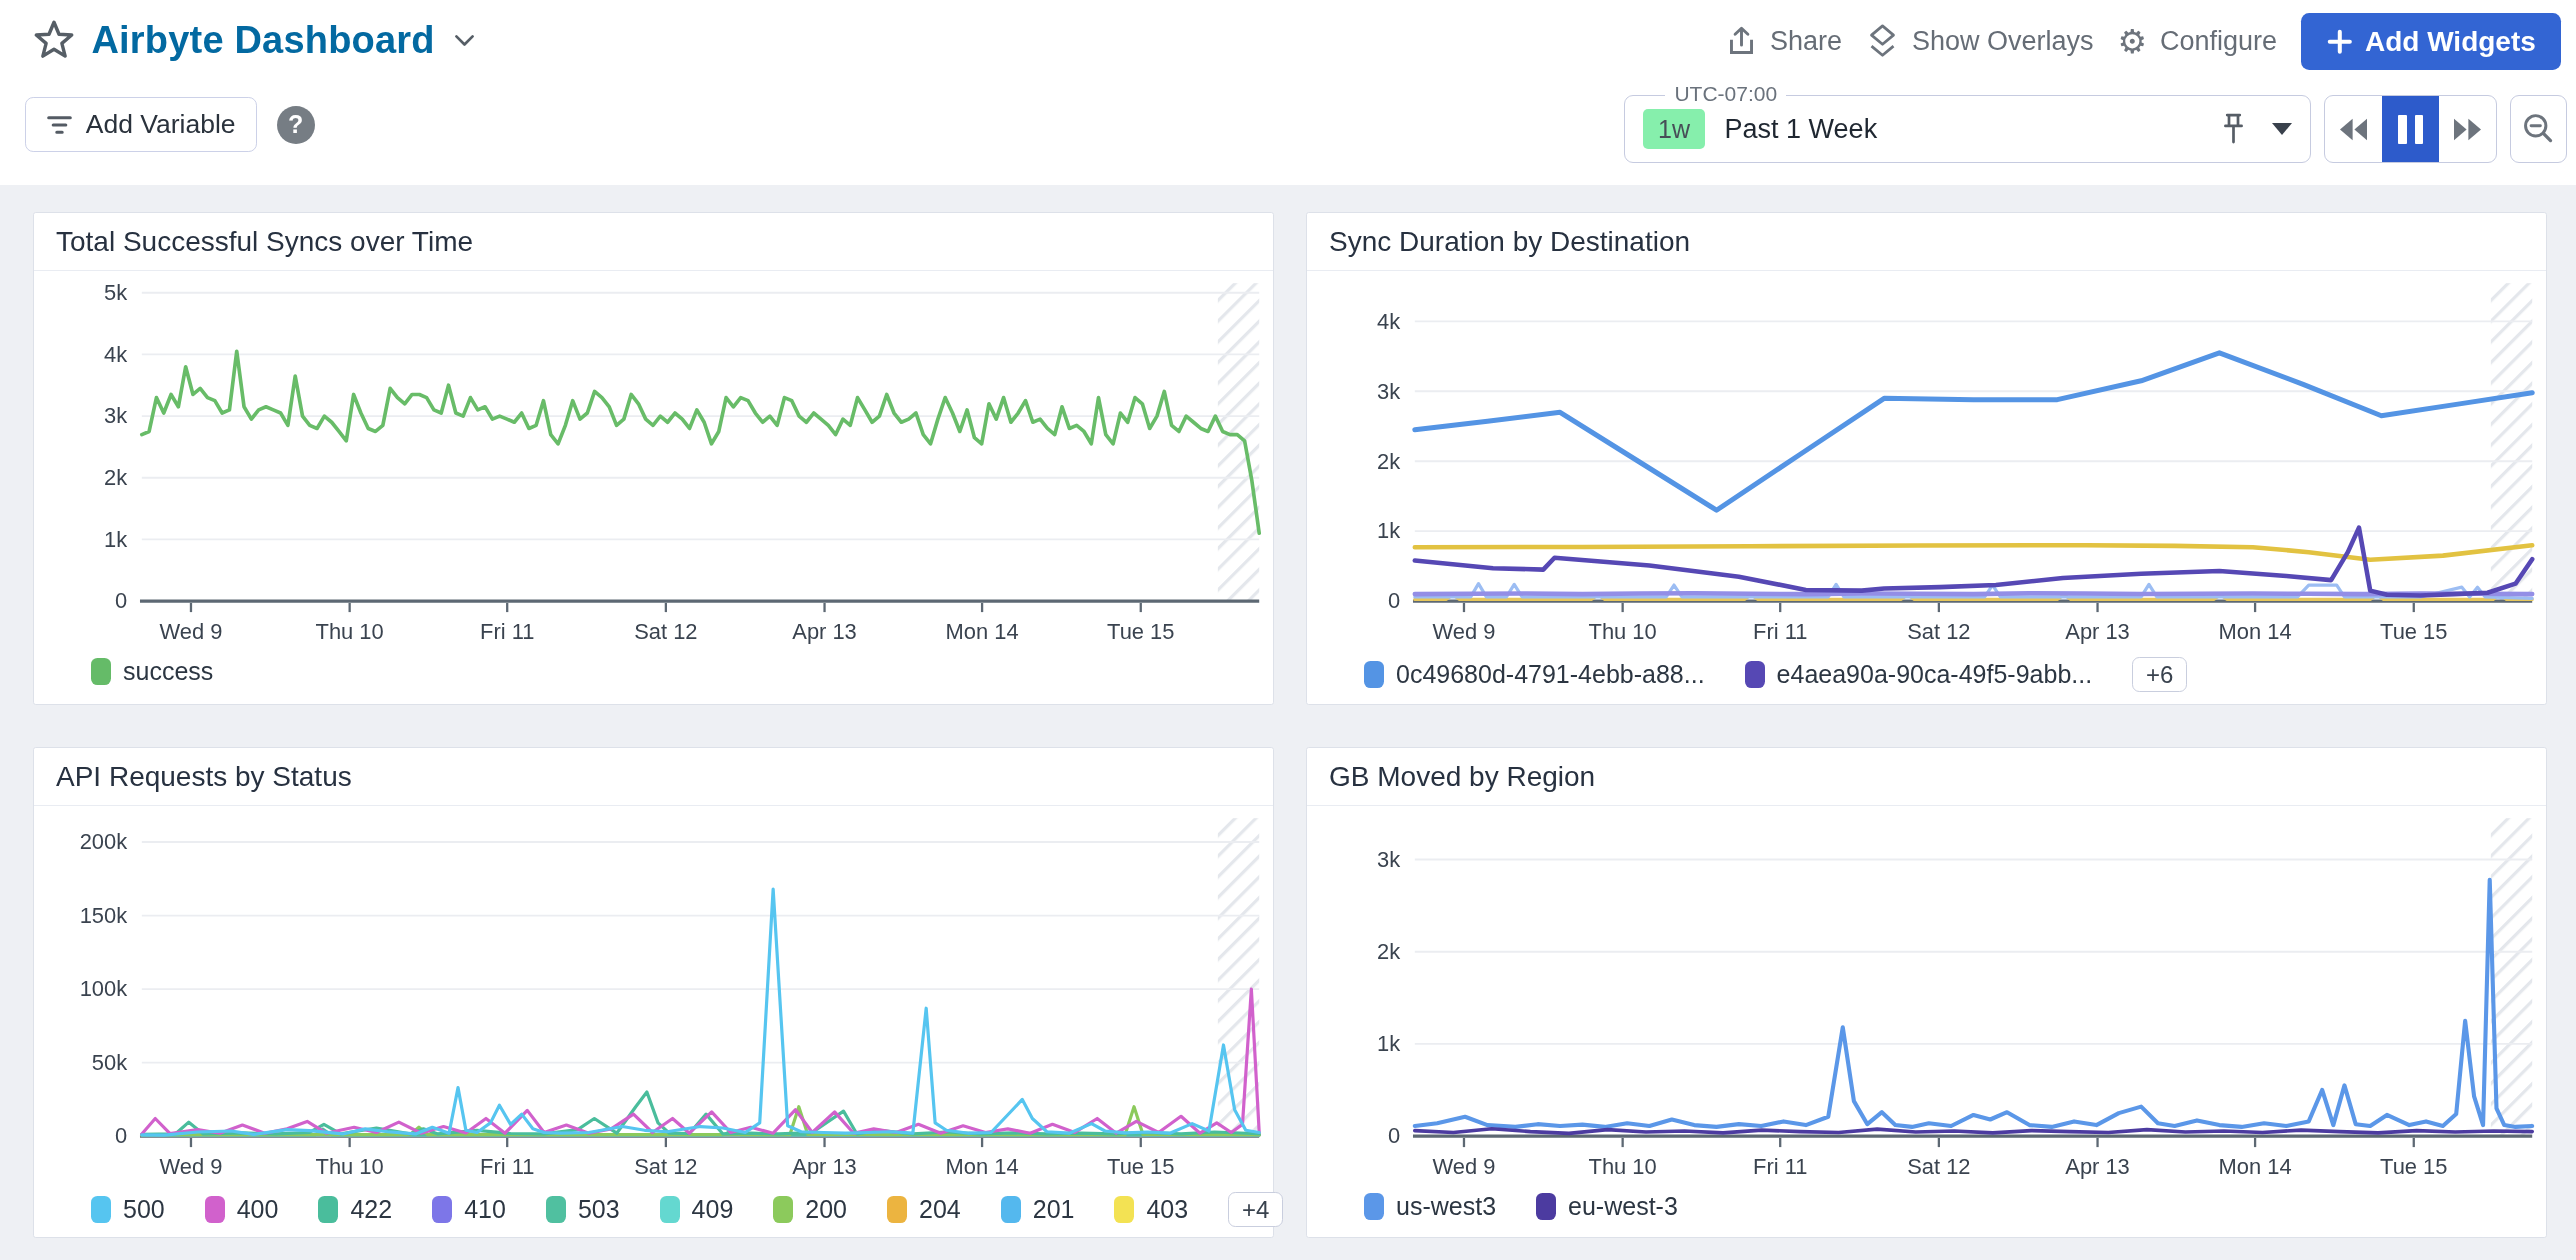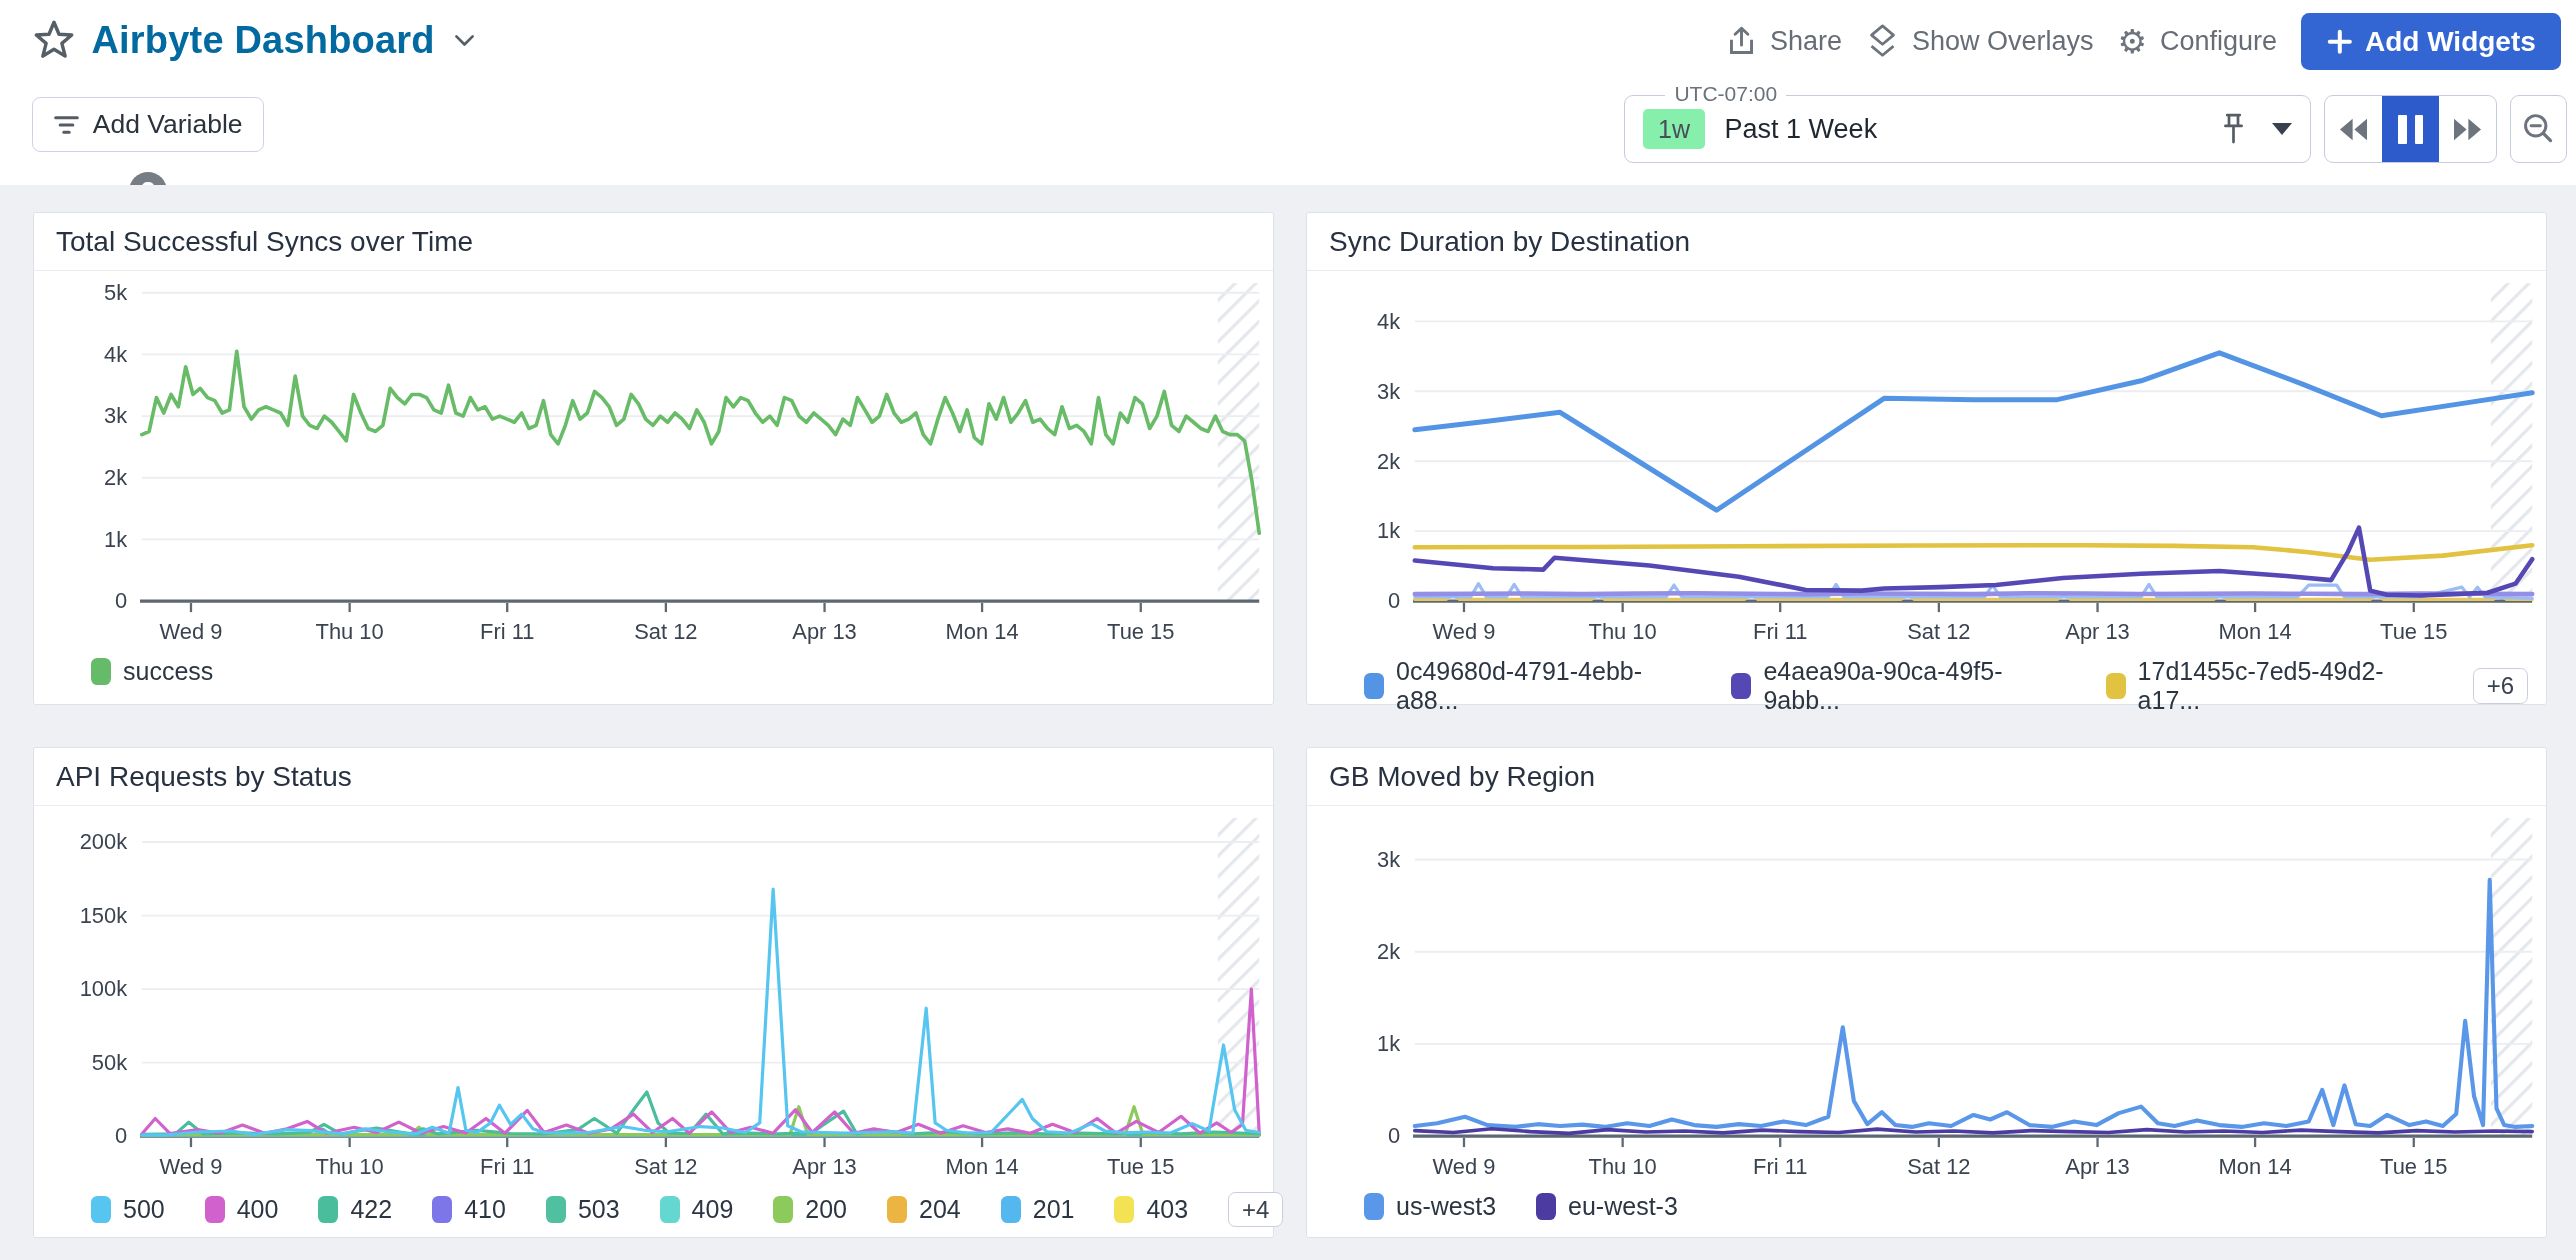--- a/index.html
+++ b/index.html
@@ -9,21 +9,21 @@
   
   .topbar{position:absolute;left:0;top:0;width:2576px;height:185px;background:#ffffff;}
   .title-row{position:absolute;left:33px;top:11px;height:58px;display:flex;align-items:center;gap:16.4px;}
   .star{display:flex;align-items:center;}
   .page-title{font-size:38px;font-weight:600;color:#0369a1;letter-spacing:0.2px;}
   .hdr-actions{position:absolute;right:14.6px;top:12.8px;height:58px;display:flex;align-items:center;gap:24px;}
   .hdr-act{display:flex;align-items:center;gap:12.8px;color:#666d76;font-size:27px;cursor:pointer;}
   .gear-glyph{font-size:33px;line-height:1;color:#6d747d;}
   .btn-primary{display:flex;align-items:center;gap:12.8px;height:57px;padding:0 25.6px;border-radius:8.2px;
                background:#3365d3;color:#fff;font-size:28px;font-weight:600;cursor:pointer;}
-  .row2-left{position:absolute;left:32px;top:97px;display:flex;align-items:center;gap:20px;flex-direction:column;}
+  .row2-left{position:absolute;left:25px;top:97px;display:flex;align-items:center;gap:20px;}
   .btn-outline{display:flex;align-items:center;gap:12.8px;height:53px;padding:0 20px;border:1.8px solid #ccd1e8;
                border-radius:8.2px;background:#fff;font-size:26.5px;color:#2a323c;cursor:pointer;}
   .help-circle{width:38px;height:38px;border-radius:50%;background:#767d84;color:#fff;display:flex;
                align-items:center;justify-content:center;font-size:25px;font-weight:bold;}
   
   .time-group{position:absolute;right:9px;top:95px;display:flex;align-items:stretch;gap:12.8px;height:68px;}
   .time-box{position:relative;width:687px;border:1.8px solid #c6cbe0;border-radius:9px;background:#fff;
             display:flex;align-items:center;padding:6px 18px;box-sizing:border-box;}
   .tz-label{position:absolute;top:-13.7px;left:40px;background:#fff;padding:0 9px;font-size:21px;color:#6a727c;}
   .range-pill{background:#86efac;border-radius:5px;padding:5.5px 14.6px;font-size:25px;color:#474e57;}
@@ -254,24 +254,20 @@
           </svg>
         </div>
       <div class="legend-row">
           <div class="legend-item">
             <span class="chip" style="background: rgb(84, 148, 228);"></span>
             <span class="lab">0c49680d-4791-4ebb-a88...</span>
           </div>
           <div class="legend-item">
             <span class="chip" style="background: rgb(86, 72, 180);"></span>
             <span class="lab">e4aea90a-90ca-49f5-9abb...</span>
-          </div>
-          <div class="legend-item">
-            <span class="chip" style="background: rgb(226, 194, 65);"></span>
-            <span class="lab">17d1455c-7ed5-49d2-a17...</span>
           </div>
           <div class="legend-badge">+6</div>
         </div>
     </div>
     <div class="card" style="left:33px;top:562px;height:491px;">
       <div class="w-title">API Requests by Status</div>
       <div class="chart-area">
           <svg width="1238" height="364" viewBox="0 0 1355 398">
             <defs>
               <pattern id="hatch2" patternUnits="userSpaceOnUse" width="16" height="16" patternTransform="rotate(45)">

